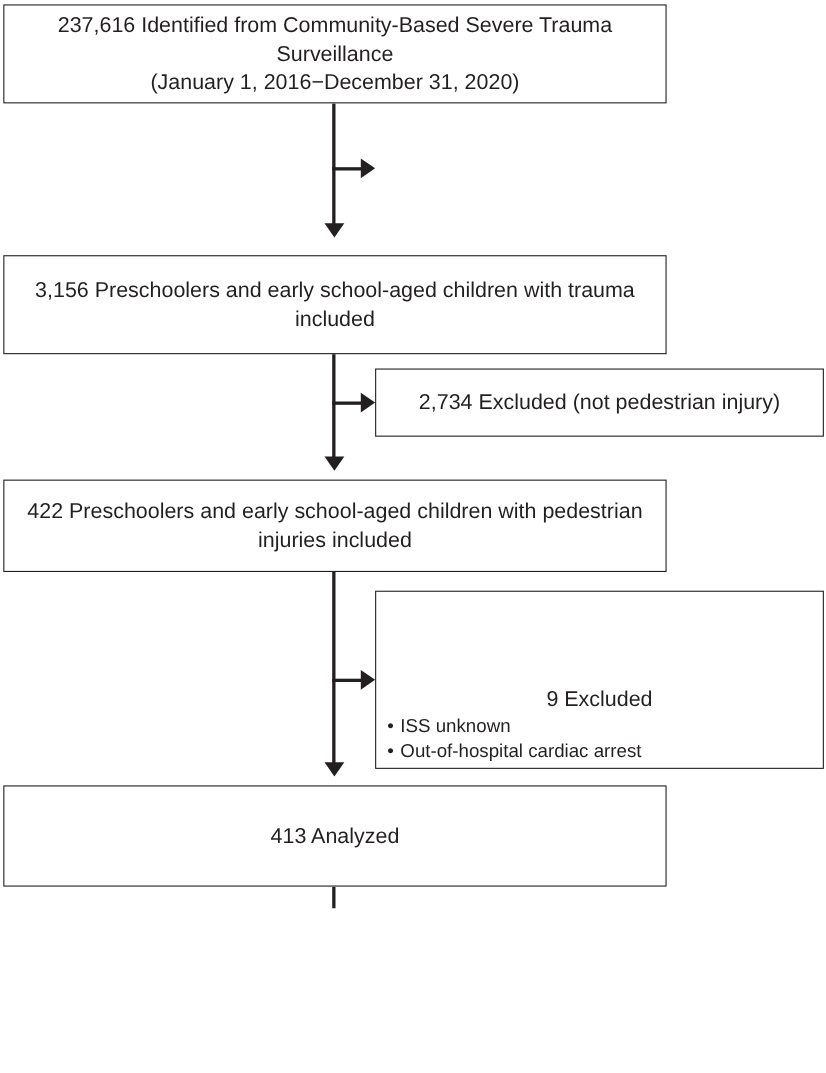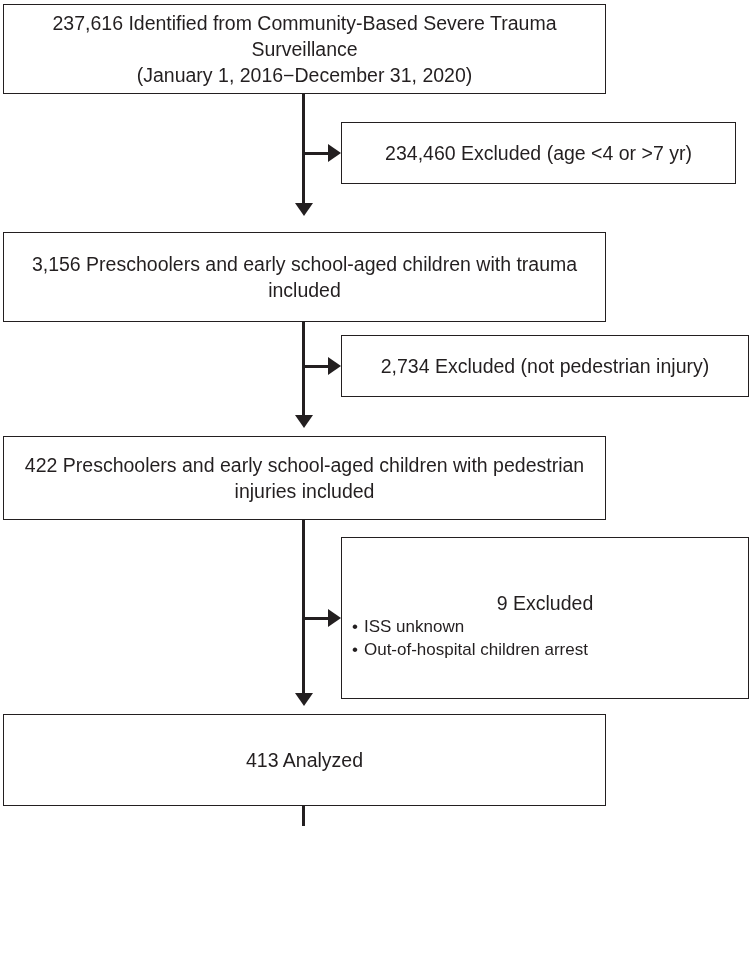--- a/index.html
+++ b/index.html
@@ -42,21 +42,21 @@
   
   .box-excl  { }
 
   
   #node-identified { top: 4px;   height: 90px; }
   #node-excl-age   { left: 341px; width: 395px; top: 122px; height: 62px; }
   #node-trauma     { top: 232px; height: 90px; }
   #node-excl-ped   { left: 341px; width: 408px; top: 335px; height: 62px; }
   #node-pedestrian { top: 436px; height: 84px; }
   #node-excl-iss   { left: 341px; width: 408px; top: 537px; height: 162px;
-                     align-items: center; padding-top: 20px; }
+                     align-items: flex-end; padding-top: 20px; }
   #node-analyzed   { top: 714px; height: 92px; }
   #node-preschool  { left: 3px;  width: 298px; top: 885px; height: 84px; }
   #node-schoolaged { left: 313px; width: 302px; top: 885px; height: 84px; }
 
   
   .excl-body { width: 100%; }
   .excl-title { text-align: center; font-size: 19.5px; line-height: 1.3; }
   .excl-list { list-style: none; margin: 0; padding: 0; text-align: left; }
   .excl-list li { font-size: 17px; line-height: 1.32; white-space: nowrap; }
   .excl-list li::before { content: "\2022"; margin-right: 6px; }
@@ -94,42 +94,39 @@
 </head>
 <body>
 
 <div id="flow">
 
   <div class="box box-main" id="node-identified">
     <span class="txt">237,616 Identified from Community-Based Severe Trauma Surveillance
 (January 1, 2016−December 31, 2020)</span>
   </div>
 
-  <div class="box box-excl" id="node-excl-age">
-    <span class="txt">234,460 Excluded (age &lt;4 or &gt;7 yr)</span>
-  </div>
 
   <div class="box box-main" id="node-trauma">
     <span class="txt">3,156 Preschoolers and early school-aged children with trauma included</span>
   </div>
 
   <div class="box box-excl" id="node-excl-ped">
     <span class="txt">2,734 Excluded (not pedestrian injury)</span>
   </div>
 
   <div class="box box-main" id="node-pedestrian">
     <span class="txt">422 Preschoolers and early school-aged children with pedestrian injuries included</span>
   </div>
 
   <div class="box box-excl" id="node-excl-iss">
     <div class="excl-body">
       <div class="excl-title">9 Excluded</div>
       <ul class="excl-list">
         <li>ISS unknown</li>
-        <li>Out-of-hospital children arrest</li>
+        <li>Out-of-hospital cardiac arrest</li>
       </ul>
     </div>
   </div>
 
   <div class="box box-main" id="node-analyzed">
     <span class="txt">413 Analyzed</span>
   </div>
 
   <div class="box" id="node-preschool">
     <span class="txt">328 Preschoolers</span>

